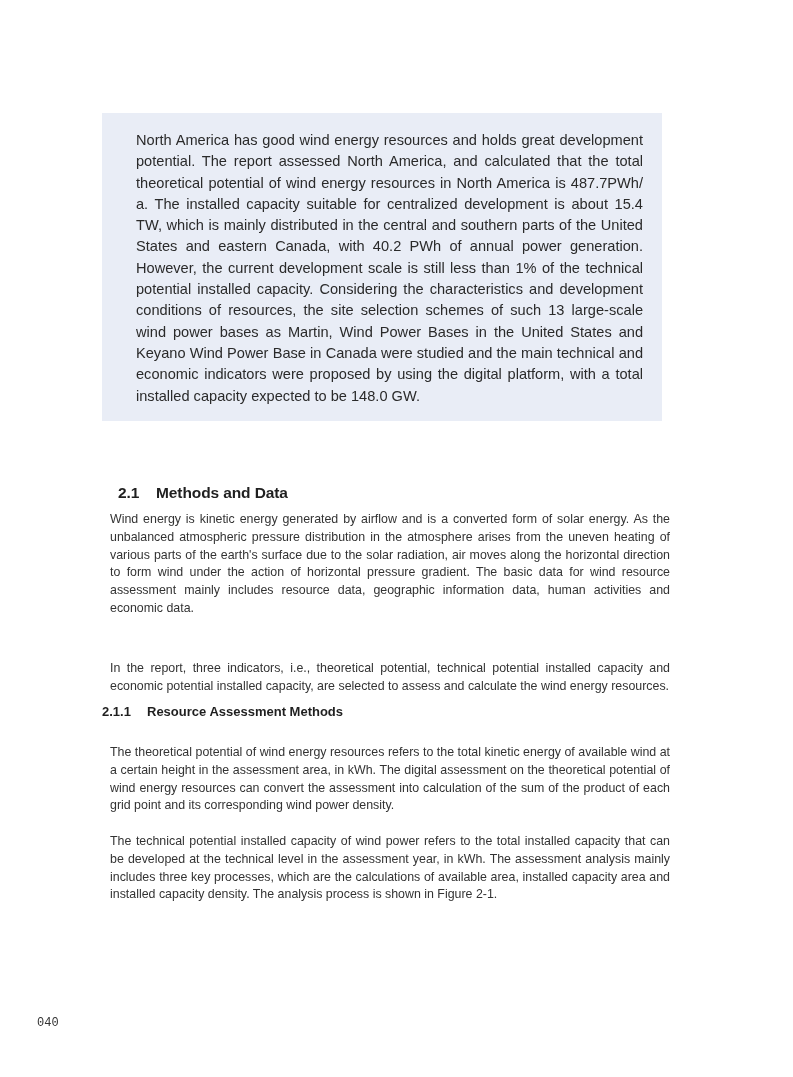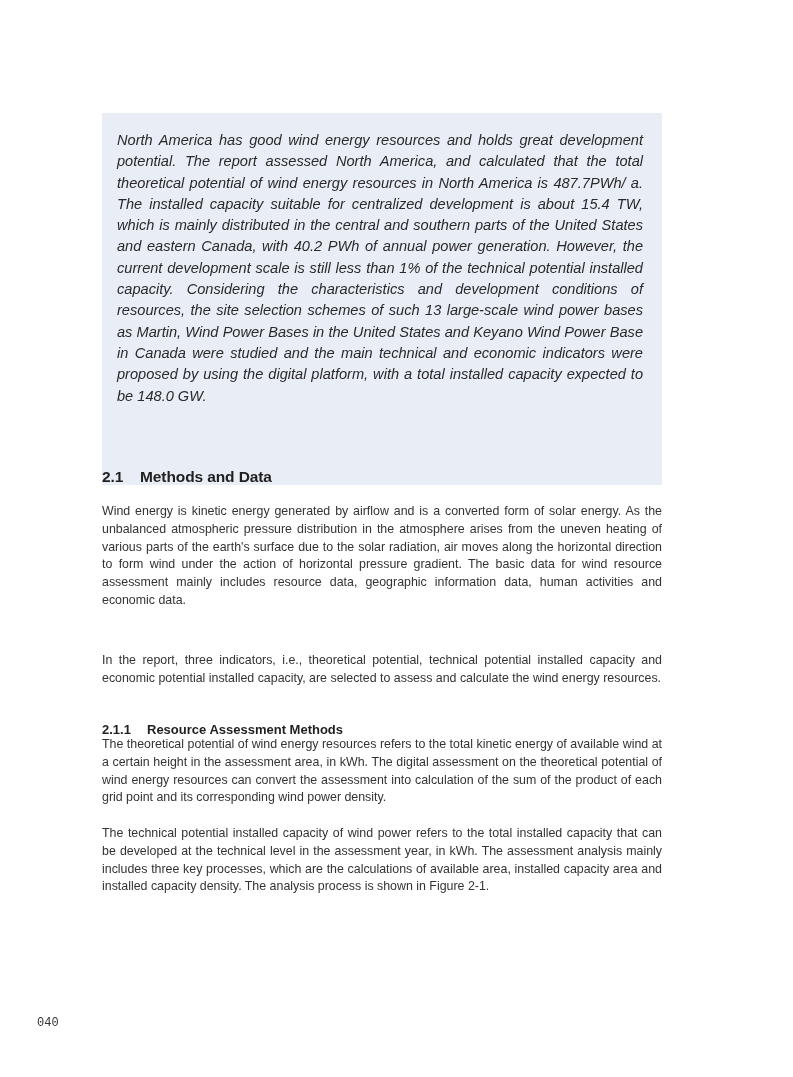--- a/index.html
+++ b/index.html
@@ -13,61 +13,60 @@
       position: relative;
       overflow: hidden;
       font-family: "Liberation Sans", sans-serif;
       color: #2b2b2b;
     }
     .summary-box {
       position: absolute;
       left: 102px;
       top: 113px;
       width: 560px;
-      height: 372px;
+      height: 308px;
       background: #e9edf6;
       box-sizing: border-box;
-      padding: 17px 19px 0 15px;
-      font-style: italic;
+      padding: 17px 19px 0 34px;
     }
     .summary-text {
       margin: 0;
       font-size: 14.6px;
       line-height: 21.3px;
       text-align: justify;
       color: #2a2a2a;
     }
     .section-heading {
       position: absolute;
       left: 102px;
       top: 468px;
-      margin: 0;
+      margin: 16px;
       font-size: 15.5px;
       font-weight: bold;
       color: #1f1f1f;
       letter-spacing: -0.1px;
     }
     .section-heading .num {
       display: inline-block;
       width: 38px;
     }
     .body-para {
       position: absolute;
       left: 102px;
       width: 560px;
-      margin: 0;
+      margin: 8px;
       font-size: 12.4px;
       line-height: 17.8px;
       text-align: justify;
       color: #333333;
     }
     .subsection-heading {
       position: absolute;
       left: 102px;
-      top: 722px;
+      top: 704px;
       margin: 0;
       font-size: 13px;
       font-weight: bold;
       color: #1f1f1f;
     }
     .subsection-heading .num {
       display: inline-block;
       width: 45px;
     }
     .page-number {

